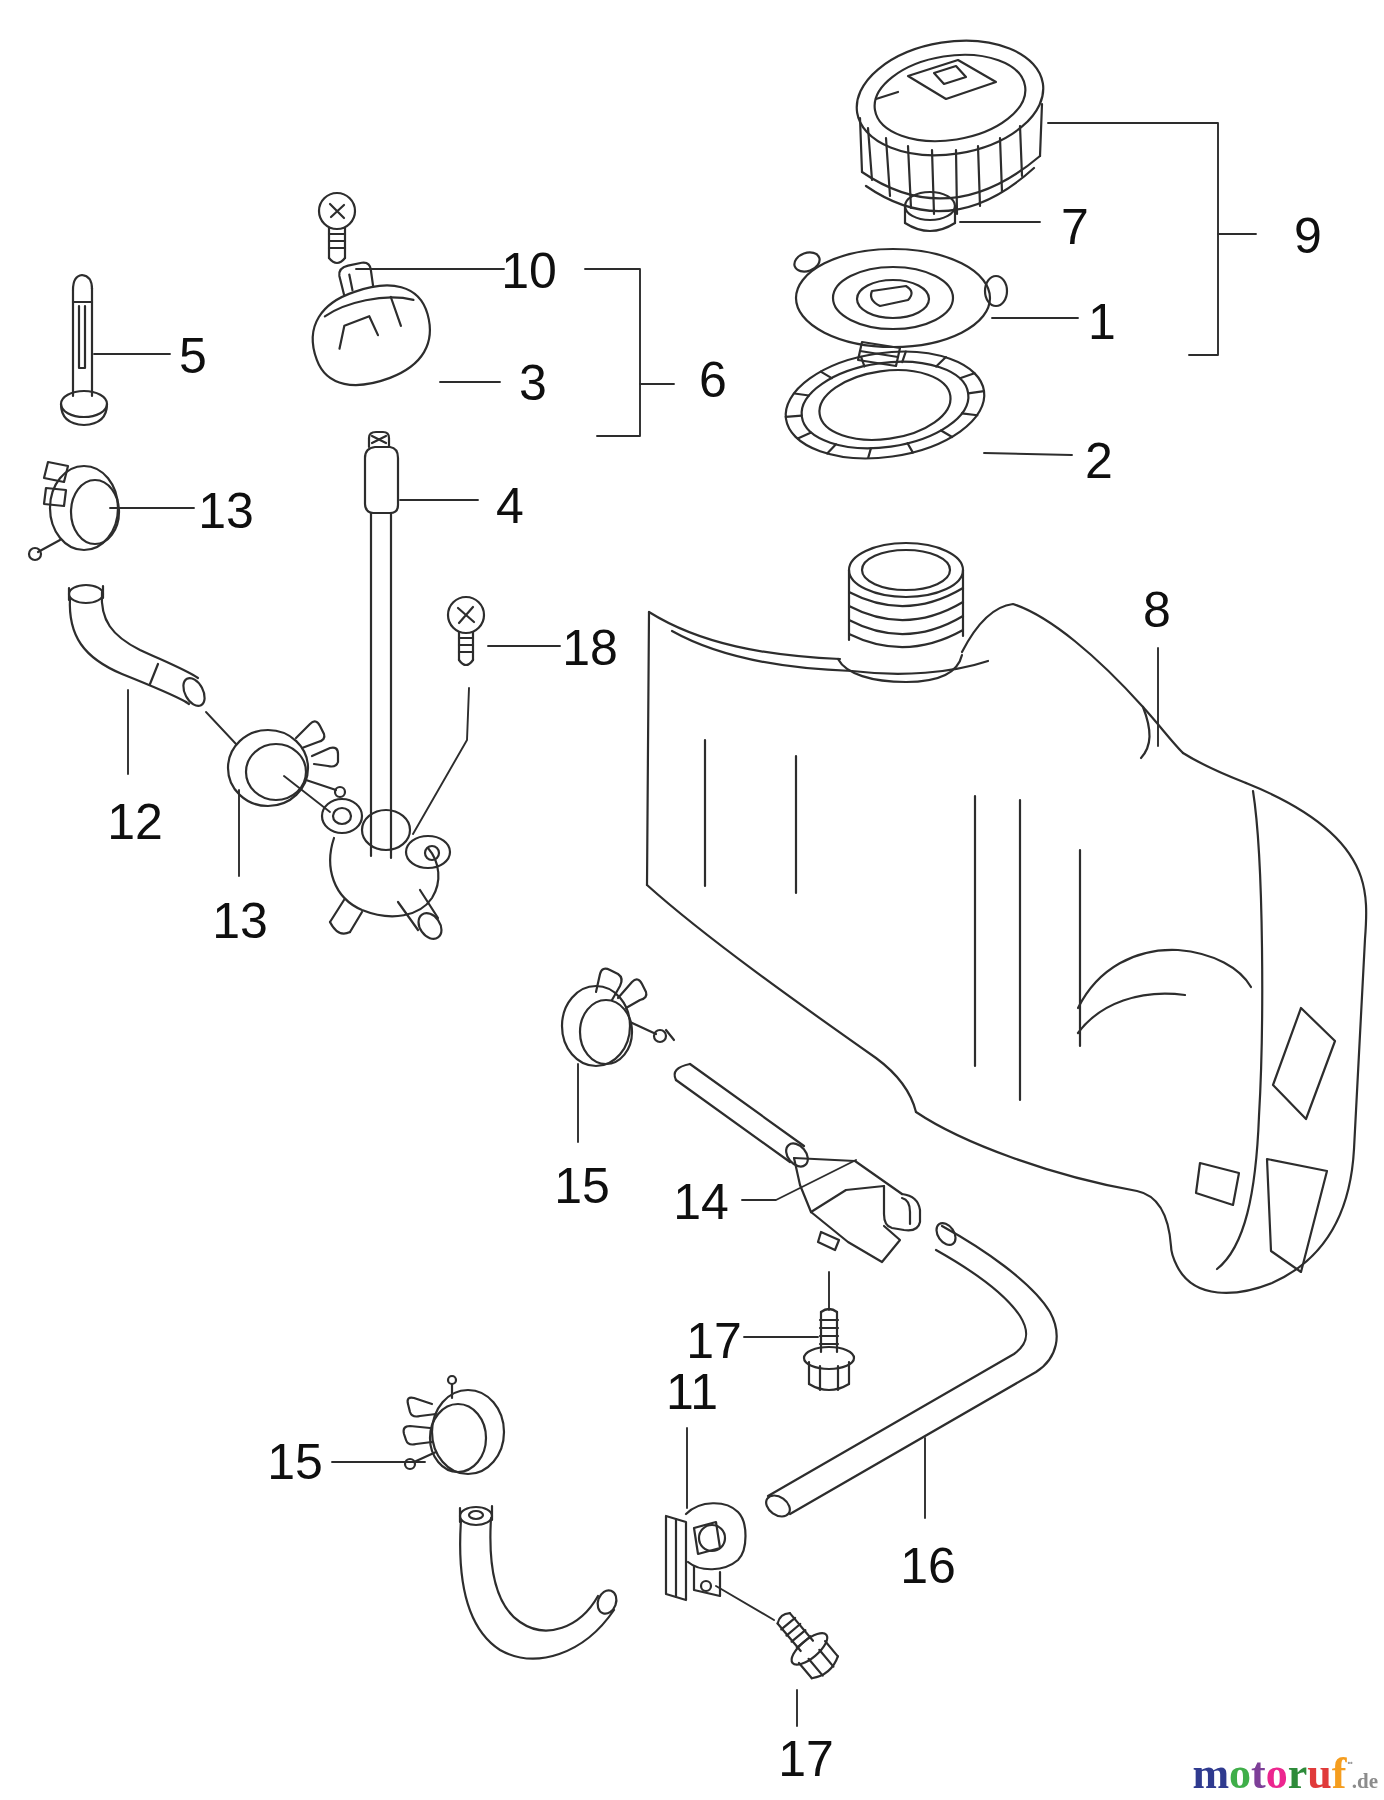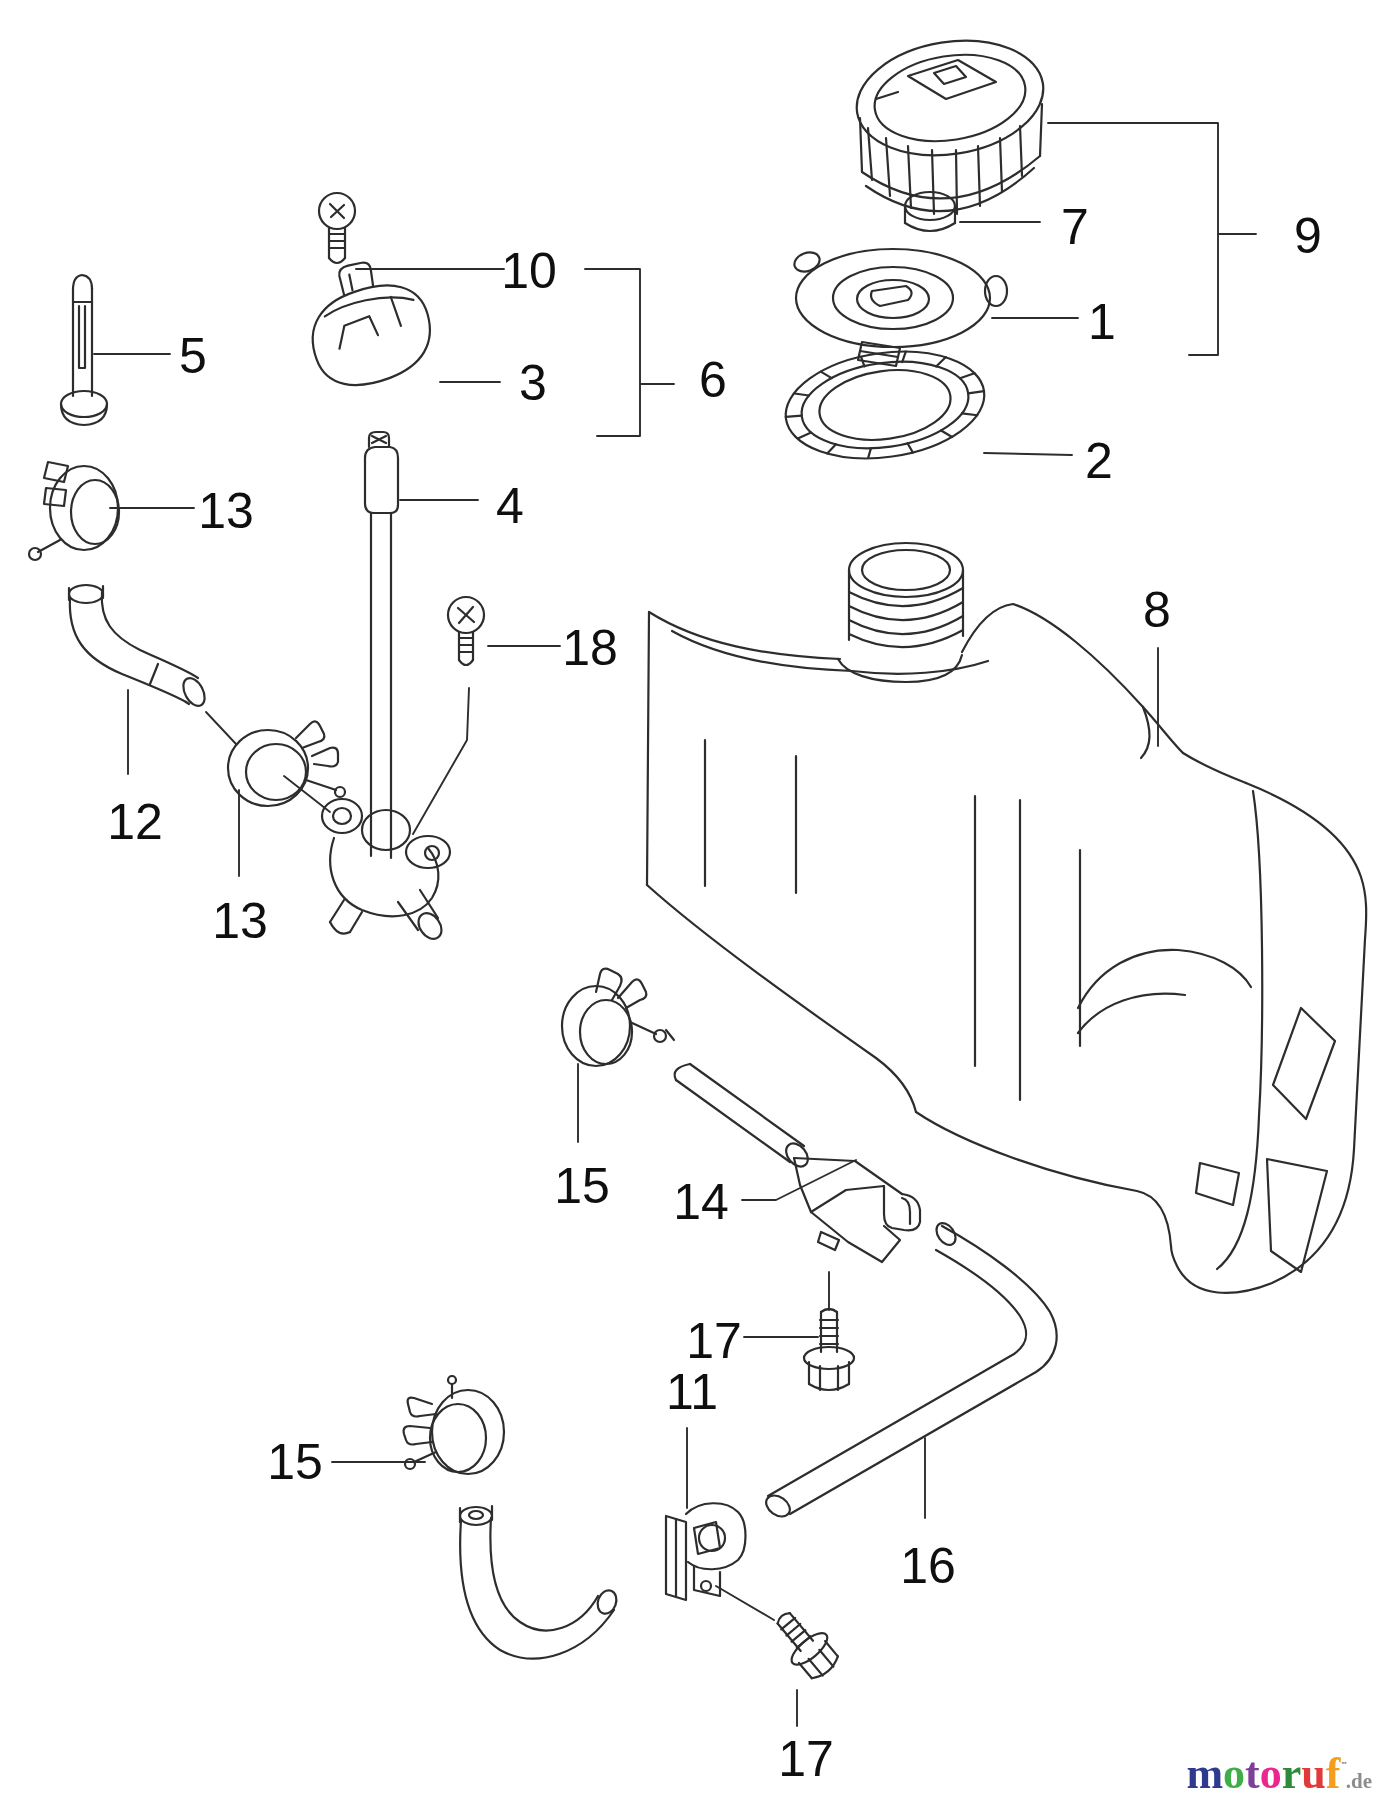--- a/index.html
+++ b/index.html
@@ -7,21 +7,21 @@
          font-family:"Liberation Sans",sans-serif;}
   svg.diagram{position:absolute;left:0;top:0;}
   svg.diagram *{vector-effect:none;}
   .part path,.part ellipse,.part circle,.part line,.part rect{
       fill:none;stroke:var(--stroke,#2d2d2d);stroke-width:2.2;
       stroke-linecap:round;stroke-linejoin:round;}
   .leaders path,.leaders line{fill:none;stroke:var(--stroke,#2d2d2d);stroke-width:1.9;
       stroke-linecap:round;stroke-linejoin:round;}
   #label-layer text{font-family:"Liberation Sans",sans-serif;fill:var(--labelcolor,#0f0f0f);
       text-anchor:middle;dominant-baseline:central;}
-  .watermark{position:absolute;right:12px;bottom:4px;white-space:nowrap;
+  .watermark{position:absolute;right:6px;bottom:4px;white-space:nowrap;
       font-family:"Liberation Serif",serif;font-weight:bold;font-size:44px;line-height:1;}
   .watermark .suffix{font-size:21px;font-weight:bold;}
   .watermark .tm{font-size:14px;vertical-align:super;color:#9a9a9a;letter-spacing:-2px;}
 </style>
 </head>
 <body>
 
 <div class="stage">
 <svg class="diagram" width="1384" height="1800" viewBox="0 0 1384 1800" xmlns="http://www.w3.org/2000/svg">
 

